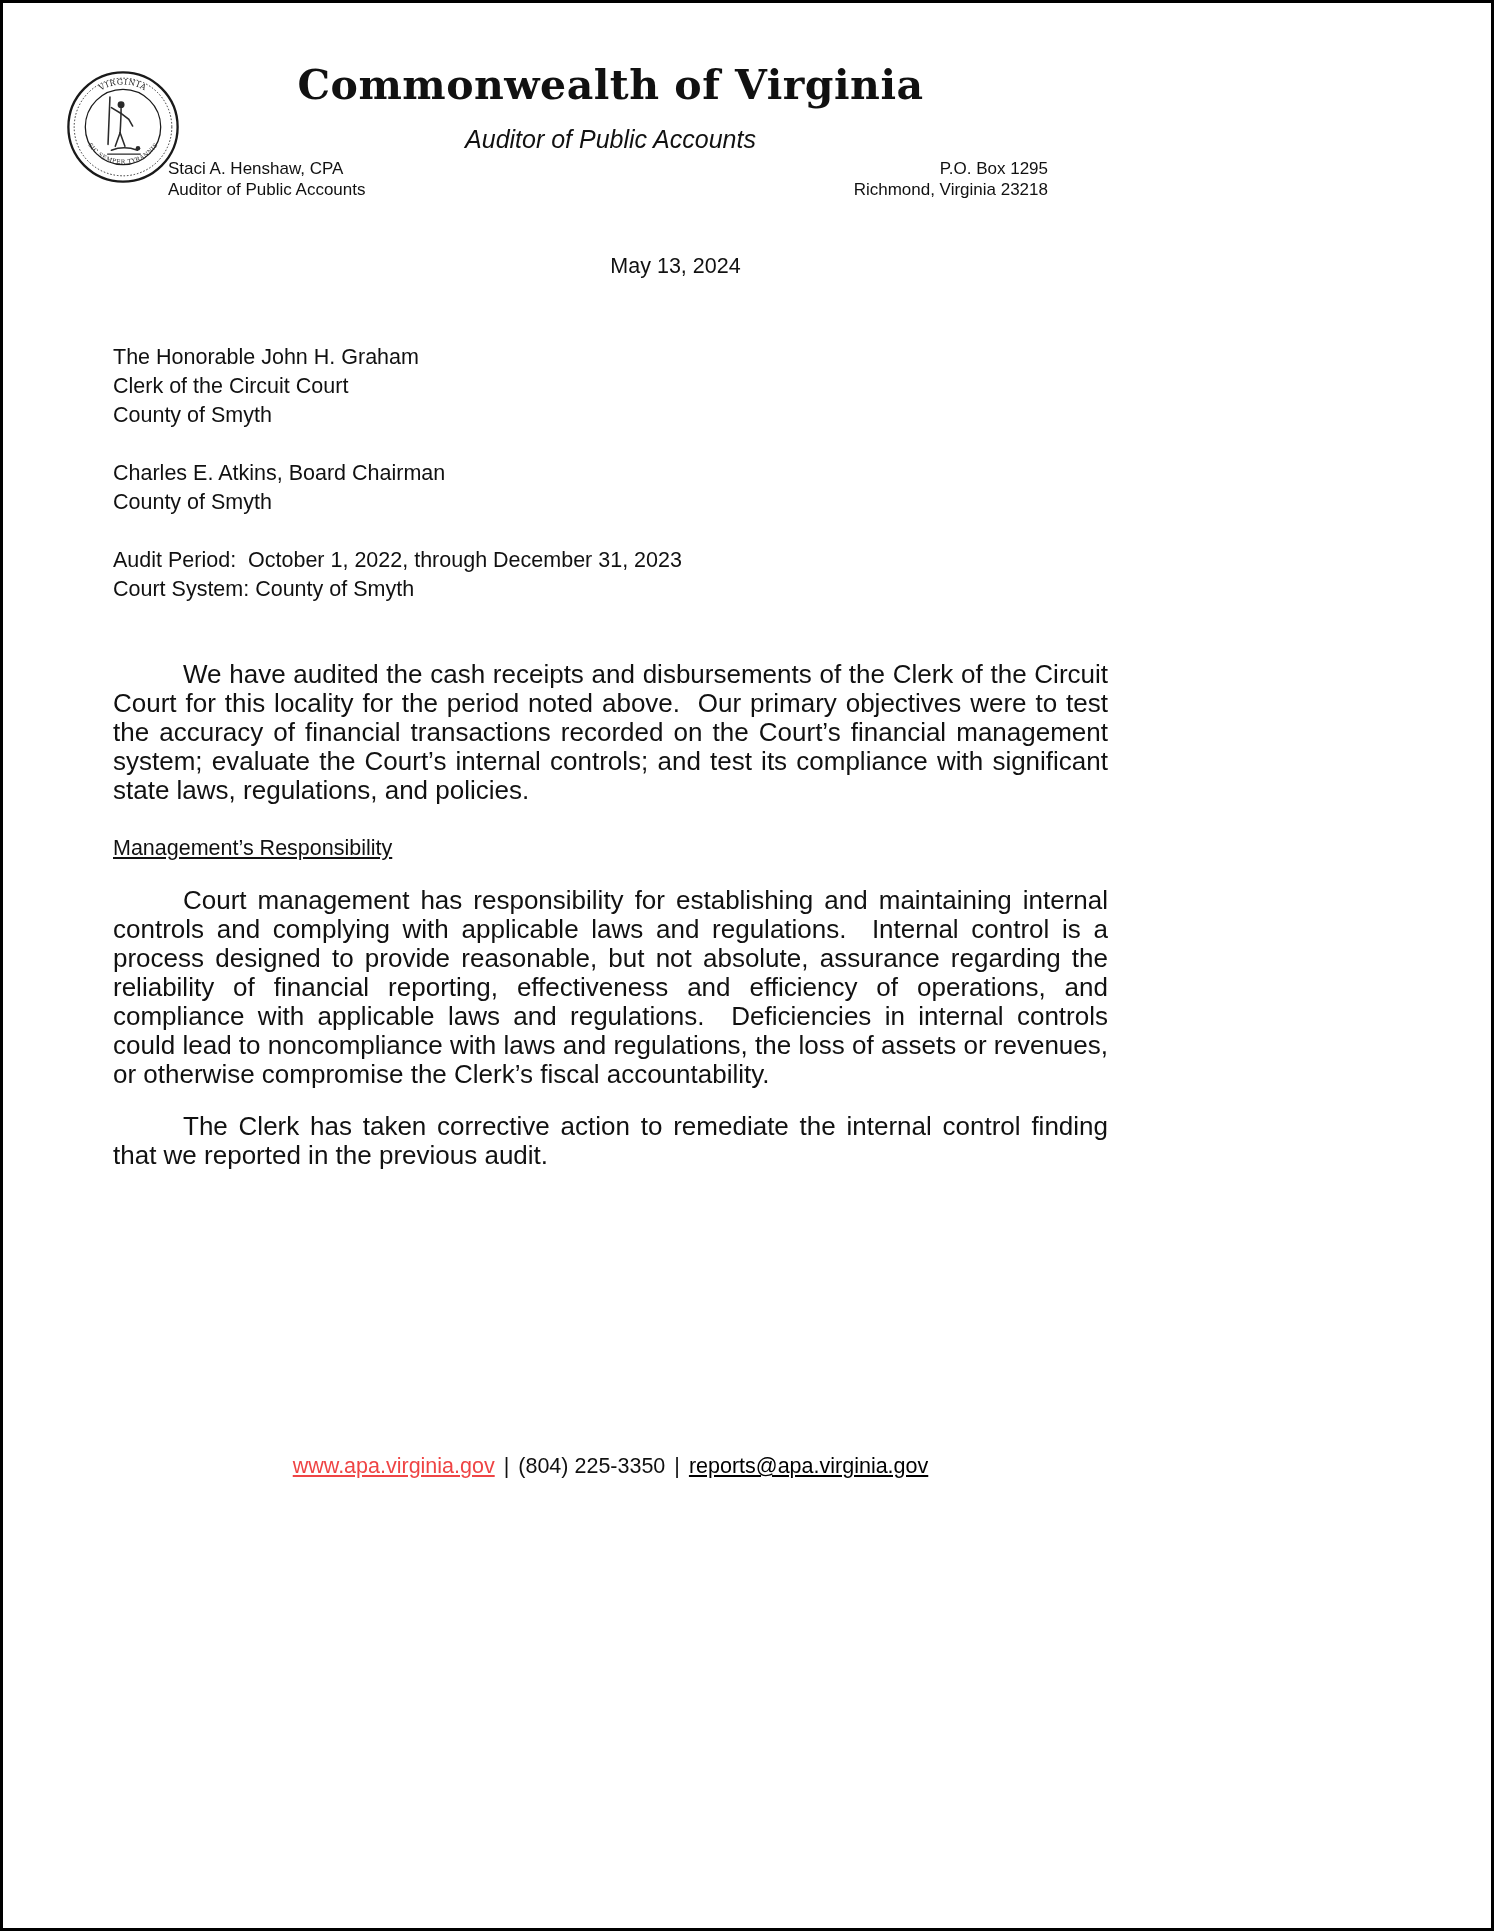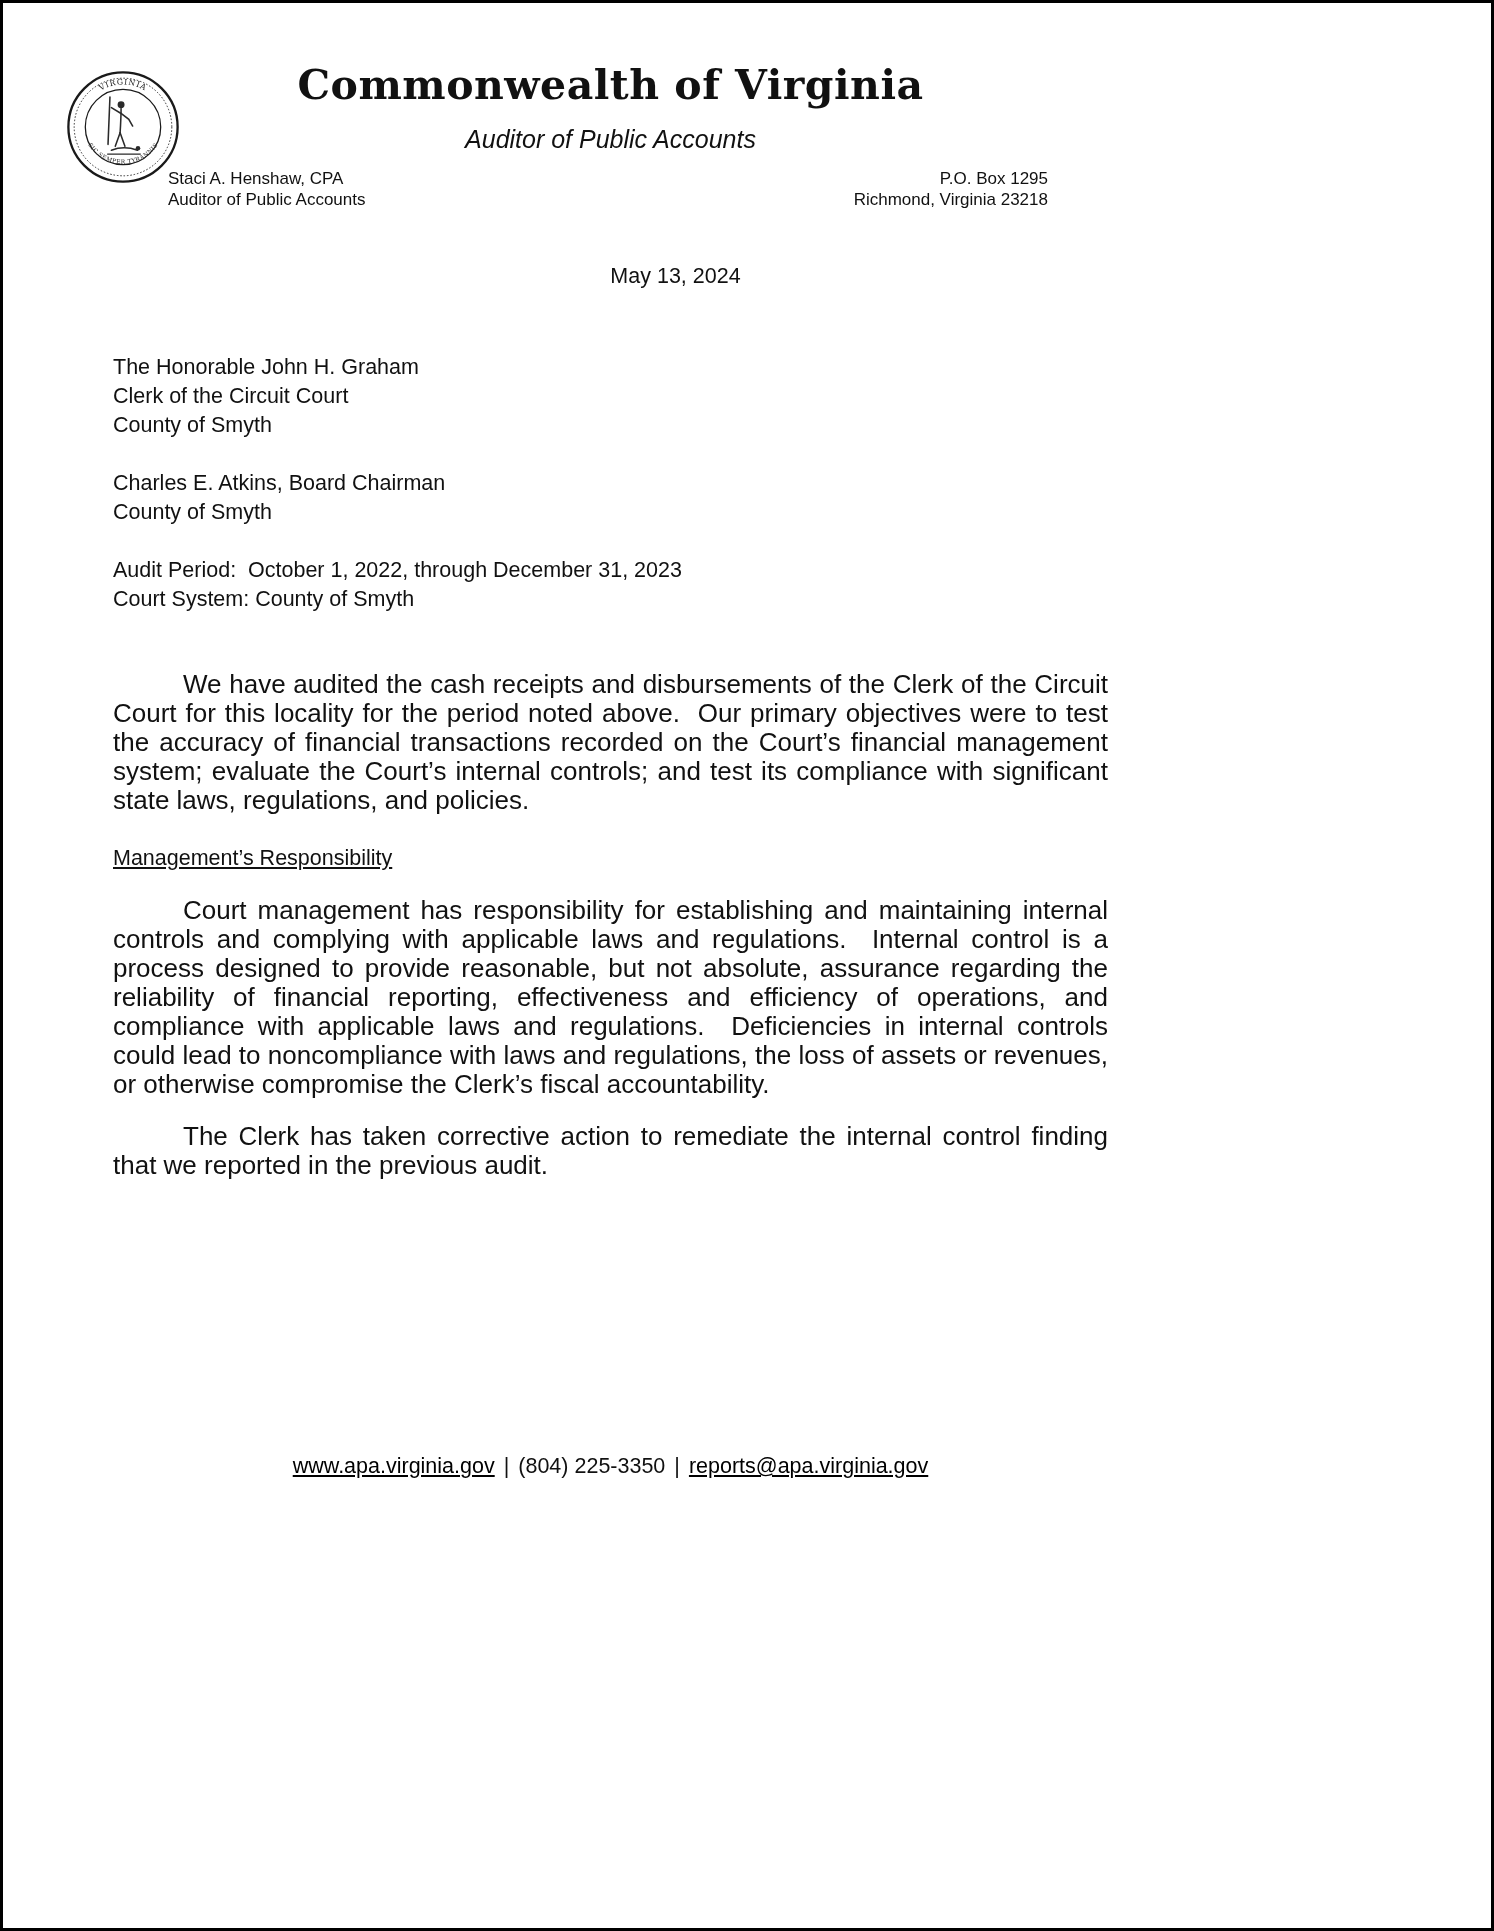--- a/index.html
+++ b/index.html
@@ -42,21 +42,21 @@
     letter-spacing: 0.5px;
   }
   .subtitle {
     margin-top: 16px;
     text-align: center;
     font-style: italic;
     font-size: 25px;
     line-height: 1.2;
   }
   .header-row {
-    margin-top: 14px;
+    margin-top: 4px;
     display: flex;
     justify-content: space-between;
     font-size: 17px;
     line-height: 21px;
     padding-left: 55px;
     padding-right: 60px;
     gap: 12px;
   }
   .header-right { text-align: right; }
   
@@ -180,17 +180,17 @@
     <div class="para para1">We have audited the cash receipts and disbursements of the Clerk of the Circuit Court for this locality for the period noted above.  Our primary objectives were to test the accuracy of financial transactions recorded on the Court’s financial management system; evaluate the Court’s internal controls; and test its compliance with significant state laws, regulations, and policies.</div>
 
     <div class="section-heading">Management’s Responsibility</div>
 
     <div class="para para2">Court management has responsibility for establishing and maintaining internal controls and complying with applicable laws and regulations.  Internal control is a process designed to provide reasonable, but not absolute, assurance regarding the reliability of financial reporting, effectiveness and efficiency of operations, and compliance with applicable laws and regulations.  Deficiencies in internal controls could lead to noncompliance with laws and regulations, the loss of assets or revenues, or otherwise compromise the Clerk’s fiscal accountability.</div>
 
 
     <div class="para para4">The Clerk has taken corrective action to remediate the internal control finding that we reported in the previous audit.</div>
 
     <div class="footer">
-      <a style="color: #000000;">www.apa.virginia.gov</a><span class="sep">|</span><span class="phone">(804) 225-3350</span><span class="sep">|</span><a style="color: #000000;">reports@apa.virginia.gov</a>
+      <a style="color: #ef4444;">www.apa.virginia.gov</a><span class="sep">|</span><span class="phone">(804) 225-3350</span><span class="sep">|</span><a style="color: #000000;">reports@apa.virginia.gov</a>
     </div>
 
   </div>
 </div>
 
 </body></html>

